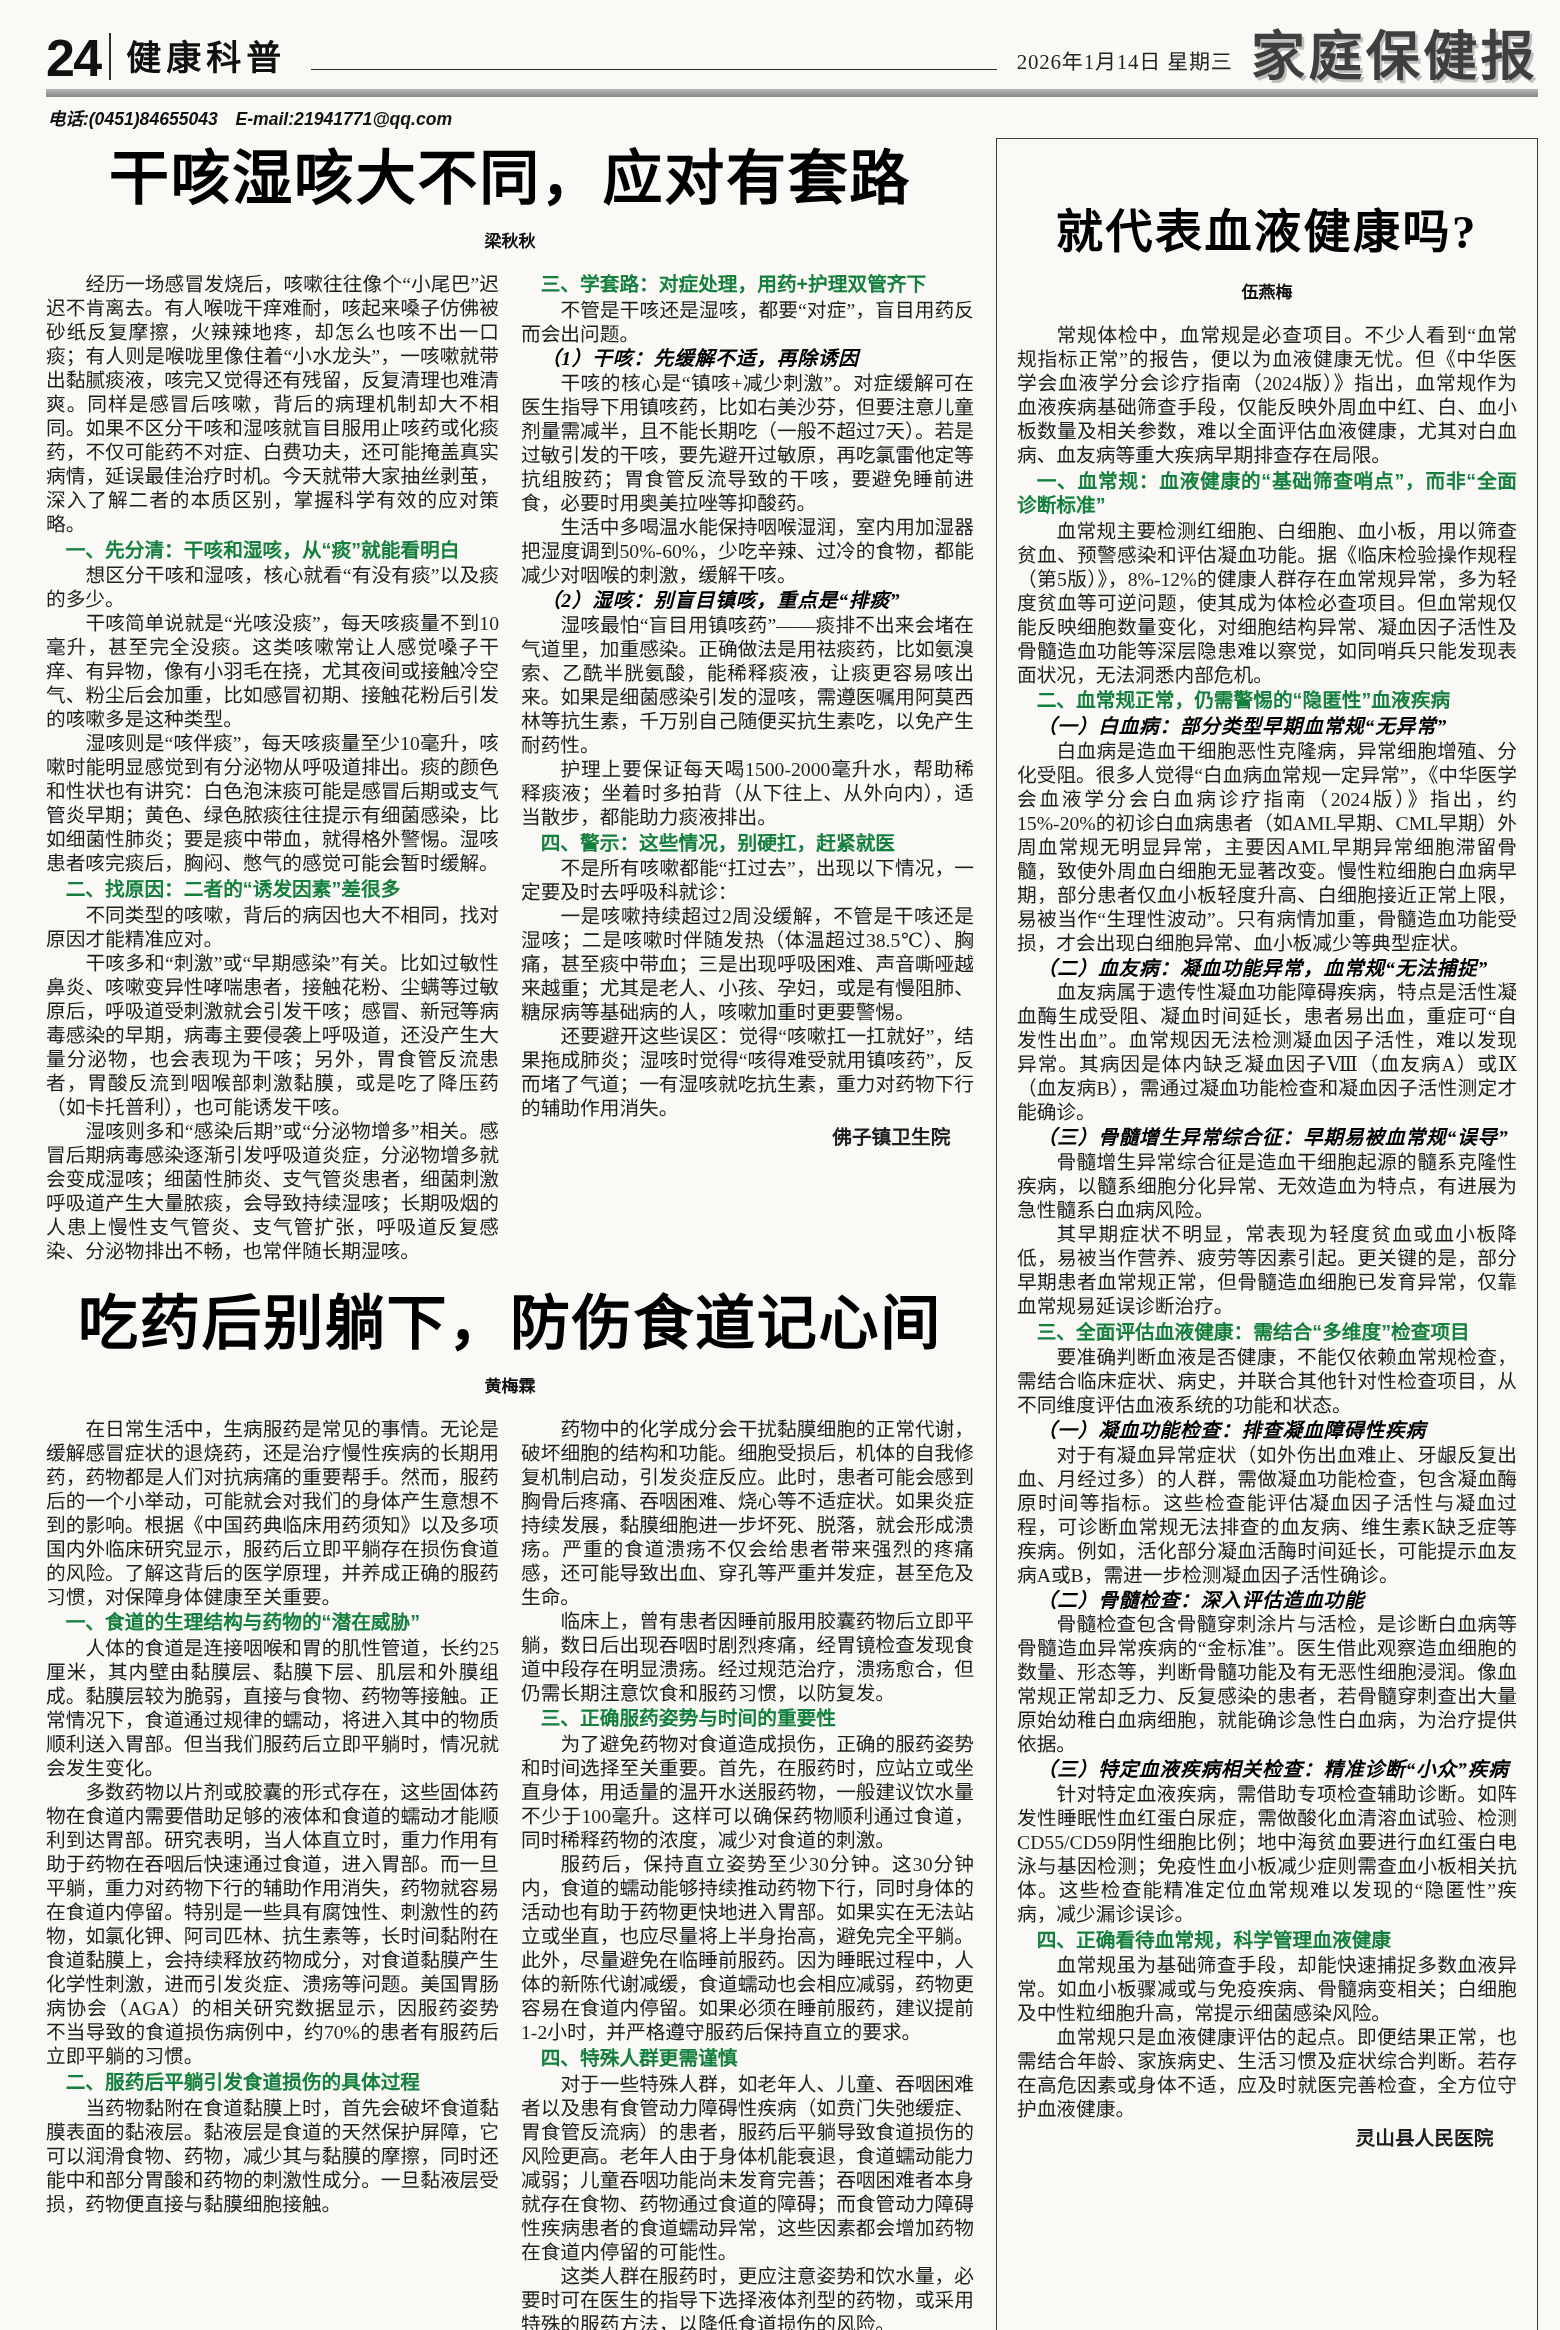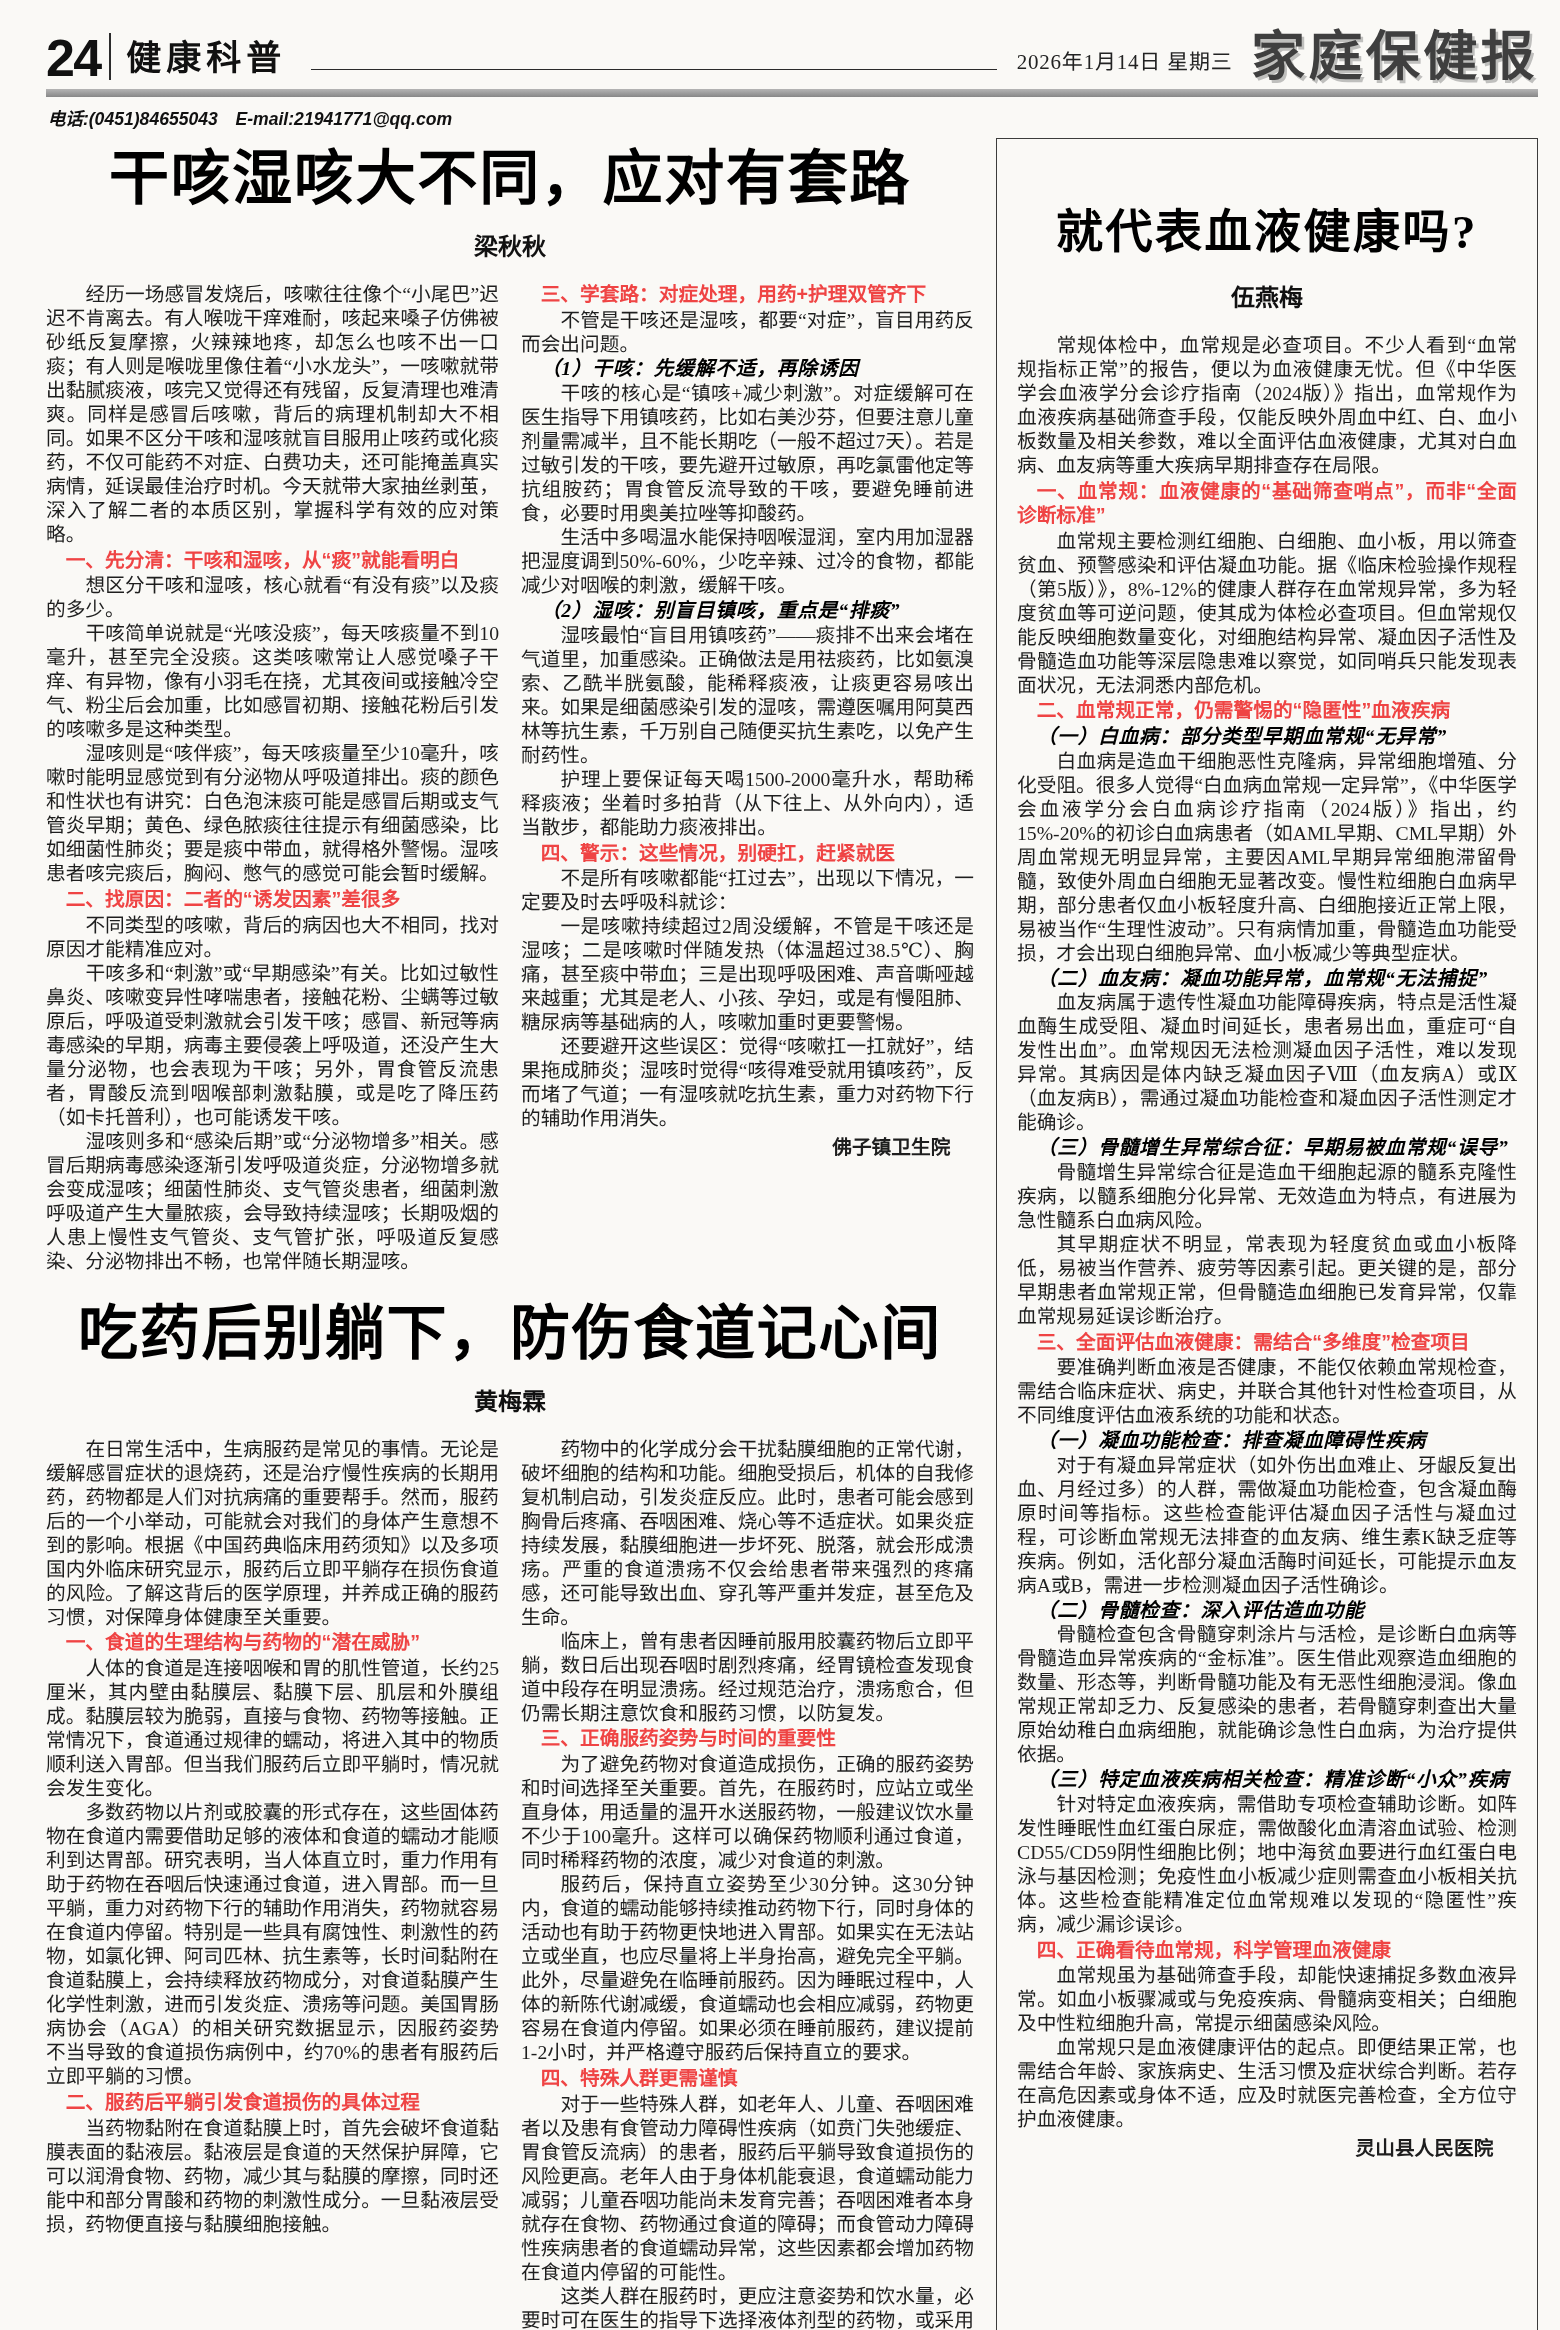--- a/index.html
+++ b/index.html
@@ -22,26 +22,26 @@
     text-shadow:2.5px 2.5px 0 rgba(120,120,120,0.45); padding-left:18.4px; line-height:1; white-space:nowrap; }
   .gray-bar { height:8.4px; background:linear-gradient(#b5b5b5,#878787); margin-top:5px; }
   .contact-line { font-family:"Liberation Sans","DejaVu Sans",sans-serif; font-weight:600; font-size:17.6px; color:#111; padding:7.5px 0 8.4px 1.7px;font-style:italic; }
   
   .content { display:flex; gap:22px; align-items:stretch; }
   .col-left { width:928px; flex:0 0 auto; }
   .col-right { flex:1; border:1.7px solid #3c3c3c; background:#faf9f6; padding:54px 20px 25px 20px; }
   
   .a-title { font-size:60px; font-weight:700; color:#000; text-align:center; letter-spacing:1.7px; line-height:1.12; margin-top:8.4px; }
   .a-title.small { font-size:47px; letter-spacing:2.5px; line-height:1.35; }
-  .a-author { text-align:center; font-family:"Liberation Sans","DejaVu Sans",sans-serif; font-weight:700; font-size:24px; color:#111; margin:13.4px 0 20px 0; }
+  .a-author { text-align:center; font-family:"Liberation Sans","DejaVu Sans",sans-serif; font-weight:700; font-size:17px; color:#111; margin:13.4px 0 20px 0; }
   .body2 { column-count:2; column-gap:22px; }
   .body1 {}
   .bp, .bh1, .bh2, .bsig { font-size:19.7px; line-height:24px; text-align:justify; break-inside:avoid-column; color:#1e1e1e; }
   .bp { text-indent:2em; }
-  .bh1 { font-family:"Liberation Sans","DejaVu Sans",sans-serif; font-weight:700; color:#ef4444; text-indent:1em; margin:1.7px 0; }
+  .bh1 { font-family:"Liberation Sans","DejaVu Sans",sans-serif; font-weight:700; color:#15803d; text-indent:1em; margin:1.7px 0; }
   .bh2 { font-weight:700; font-style:italic; color:#000; text-indent:1em; letter-spacing:0.8px; margin:0.8px 0; }
   .bsig { font-family:"Liberation Sans","DejaVu Sans",sans-serif; font-weight:700; text-align:right; padding-right:1.2em; margin-top:5px; }
   .article + .article { margin-top:28.5px; }
 </style>
 </head>
 <body>
 
 <div class="page">
 
   <header class="hdr-row">

